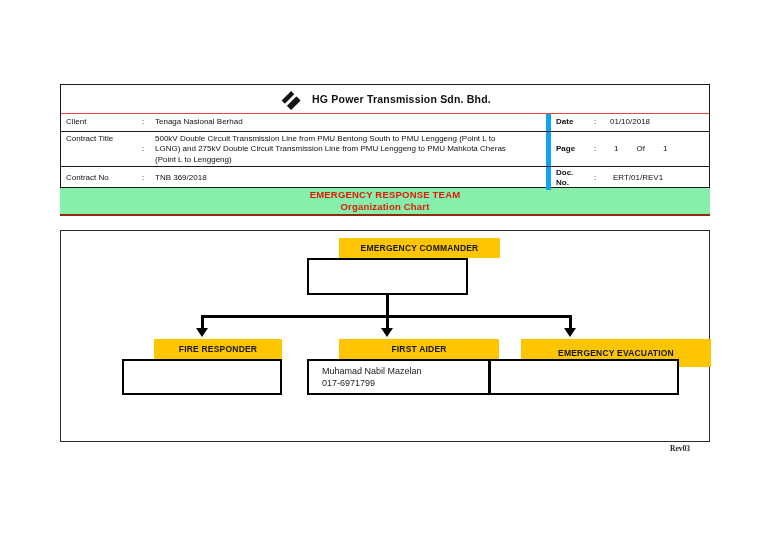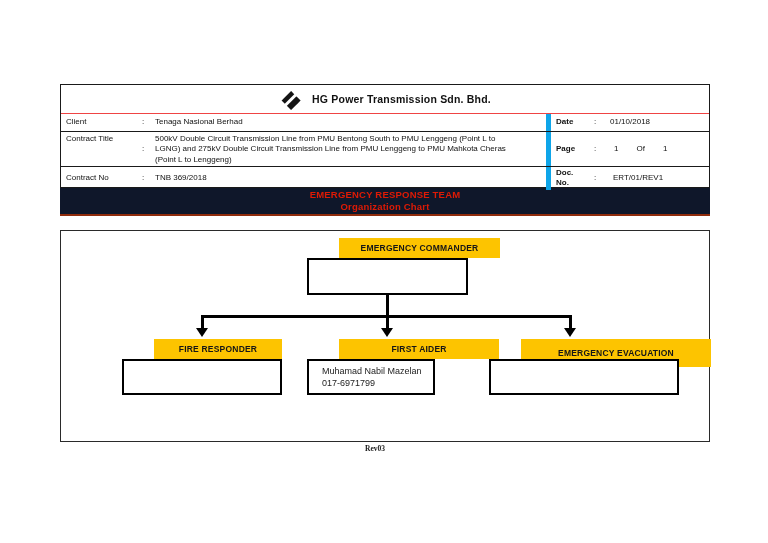--- a/index.html
+++ b/index.html
@@ -23,21 +23,21 @@
   .row-client { height:18px; }
   .row-title  { height:35px; }
   .row-cno    { height:20px; }
   .cell { display:flex; align-items:center; padding:1px 3px 1px 5px; }
   .cell.colon { justify-content:center; padding:1px 0; }
   .cell.rlabel { border-left:5px solid #0ea5e9;font-weight:bold; }
   .cell.value-wrap { align-items:flex-start; padding-top:2px; padding-right:26px; }
   .page-cell { gap:18px; padding-left:13px; }
 
   
-  .banner { height:28px; background:#0f172a; border-bottom:2px solid #8F2C0C;
+  .banner { height:28px; background:#86efac; border-bottom:2px solid #8F2C0C;
             display:flex; flex-direction:column; align-items:center; justify-content:center;
             color:#DE1A05; font-weight:700; font-size:9.5px; line-height:12px; letter-spacing:0.2px; }
 
   
   .chart-box { position:relative; margin-top:14px; height:212px; border:1px solid #2a2a2a; background:#fff; }
   .ybox { position:absolute; background:#FDC400; display:flex; align-items:center; justify-content:center;
           font-size:8.5px; font-weight:700; letter-spacing:0.2px; color:#161616;margin-left:32px; }
   .wbox { position:absolute; background:#fff; border:2px solid #000; }
   .conn { position:absolute; background:#000; }
   .arrow-down { position:absolute; width:0; height:0;
@@ -54,25 +54,25 @@
   .d-left { left:140px; top:84px; width:3px; height:14px; }
   .d-mid  { left:325px; top:84px; width:3px; height:14px; }
   .d-right{ left:508px; top:84px; width:3px; height:14px; }
   .a-left { left:135px; top:97px; }
   .a-mid  { left:320px; top:97px; }
   .a-right{ left:503px; top:97px; }
   
   .s0-h { left:61px;  top:108px; width:128px; height:20px; }
   .s0-b { left:61px;  top:128px; width:160px; height:36px; }
   .s1-h { left:246px; top:108px; width:160px; height:20px; }
-  .s1-b { left:246px; top:128px; width:128px; height:36px; }
+  .s1-b { left:246px; top:128px; width:183px; height:36px; }
   .s2-h { left:428px; top:108px; width:190px; height:28px; }
   .s2-b { left:428px; top:128px; width:190px; height:36px; }
 
-  .rev { margin-top:2px; text-align:center; padding-right:20px;
+  .rev { margin-top:2px; text-align:right; padding-right:20px;
          font-family:"Liberation Serif", serif; font-size:7.5px; font-weight:700; color:#1a1a1a; }
 </style>
 </head>
 <body>
 
 <div class="doc">
 
   <div class="header-table">
 
     <div class="title-row">

